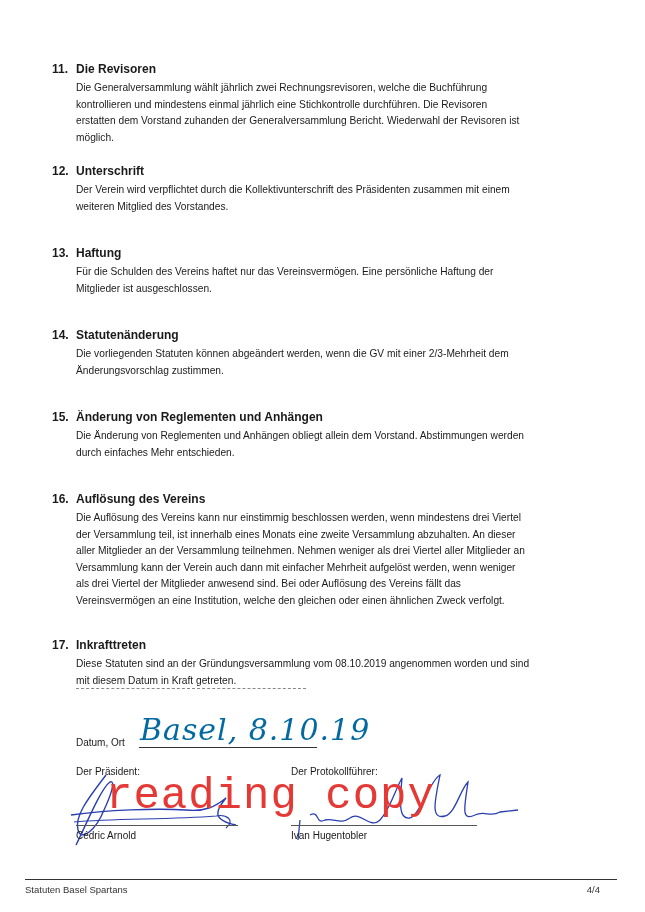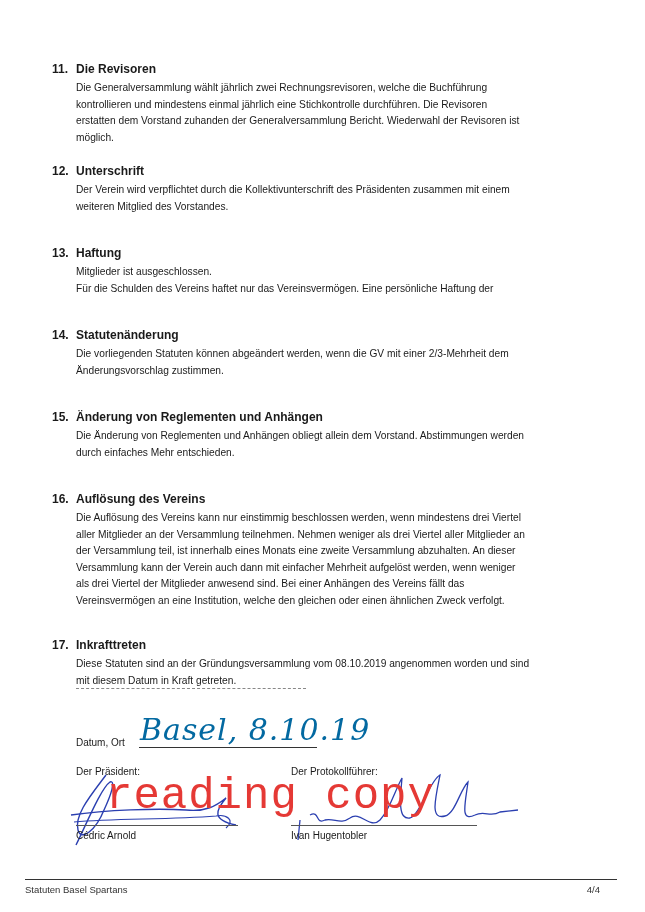--- a/index.html
+++ b/index.html
@@ -48,46 +48,46 @@
       <div class="section" style="top: 163px;">
         <div class="sec-head"><span class="sec-num">12.</span><span>Unterschrift</span></div>
         <div class="sec-body">
           <div>Der Verein wird verpflichtet durch die Kollektivunterschrift des Präsidenten zusammen mit einem</div>
           <div>weiteren Mitglied des Vorstandes.</div>
         </div>
       </div>
       <div class="section" style="top: 245px;">
         <div class="sec-head"><span class="sec-num">13.</span><span>Haftung</span></div>
         <div class="sec-body">
+          <div>Für die Schulden des Vereins haftet nur das Vereinsvermögen. Eine persönliche Haftung der</div>
           <div>Mitglieder ist ausgeschlossen.</div>
-          <div>Für die Schulden des Vereins haftet nur das Vereinsvermögen. Eine persönliche Haftung der</div>
         </div>
       </div>
       <div class="section" style="top: 327px;">
         <div class="sec-head"><span class="sec-num">14.</span><span>Statutenänderung</span></div>
         <div class="sec-body">
           <div>Die vorliegenden Statuten können abgeändert werden, wenn die GV mit einer 2/3-Mehrheit dem</div>
           <div>Änderungsvorschlag zustimmen.</div>
         </div>
       </div>
       <div class="section" style="top: 409px;">
         <div class="sec-head"><span class="sec-num">15.</span><span>Änderung von Reglementen und Anhängen</span></div>
         <div class="sec-body">
           <div>Die Änderung von Reglementen und Anhängen obliegt allein dem Vorstand. Abstimmungen werden</div>
           <div>durch einfaches Mehr entschieden.</div>
         </div>
       </div>
       <div class="section" style="top: 491px;">
         <div class="sec-head"><span class="sec-num">16.</span><span>Auflösung des Vereins</span></div>
         <div class="sec-body">
           <div>Die Auflösung des Vereins kann nur einstimmig beschlossen werden, wenn mindestens drei Viertel</div>
+          <div>der Versammlung teil, ist innerhalb eines Monats eine zweite Versammlung abzuhalten. An dieser</div>
           <div>aller Mitglieder an der Versammlung teilnehmen. Nehmen weniger als drei Viertel aller Mitglieder an</div>
-          <div>der Versammlung teil, ist innerhalb eines Monats eine zweite Versammlung abzuhalten. An dieser</div>
           <div>Versammlung kann der Verein auch dann mit einfacher Mehrheit aufgelöst werden, wenn weniger</div>
-          <div>als drei Viertel der Mitglieder anwesend sind. Bei einer Anhängen des Vereins fällt das</div>
+          <div>als drei Viertel der Mitglieder anwesend sind. Bei oder Auflösung des Vereins fällt das</div>
           <div>Vereinsvermögen an eine Institution, welche den gleichen oder einen ähnlichen Zweck verfolgt.</div>
         </div>
       </div>
       <div class="section" style="top: 637px;">
         <div class="sec-head"><span class="sec-num">17.</span><span>Inkrafttreten</span></div>
         <div class="sec-body">
           <div>Diese Statuten sind an der Gründungsversammlung vom 08.10.2019 angenommen worden und sind</div>
           <div>mit diesem Datum in Kraft getreten.</div>
         </div>
       </div>

